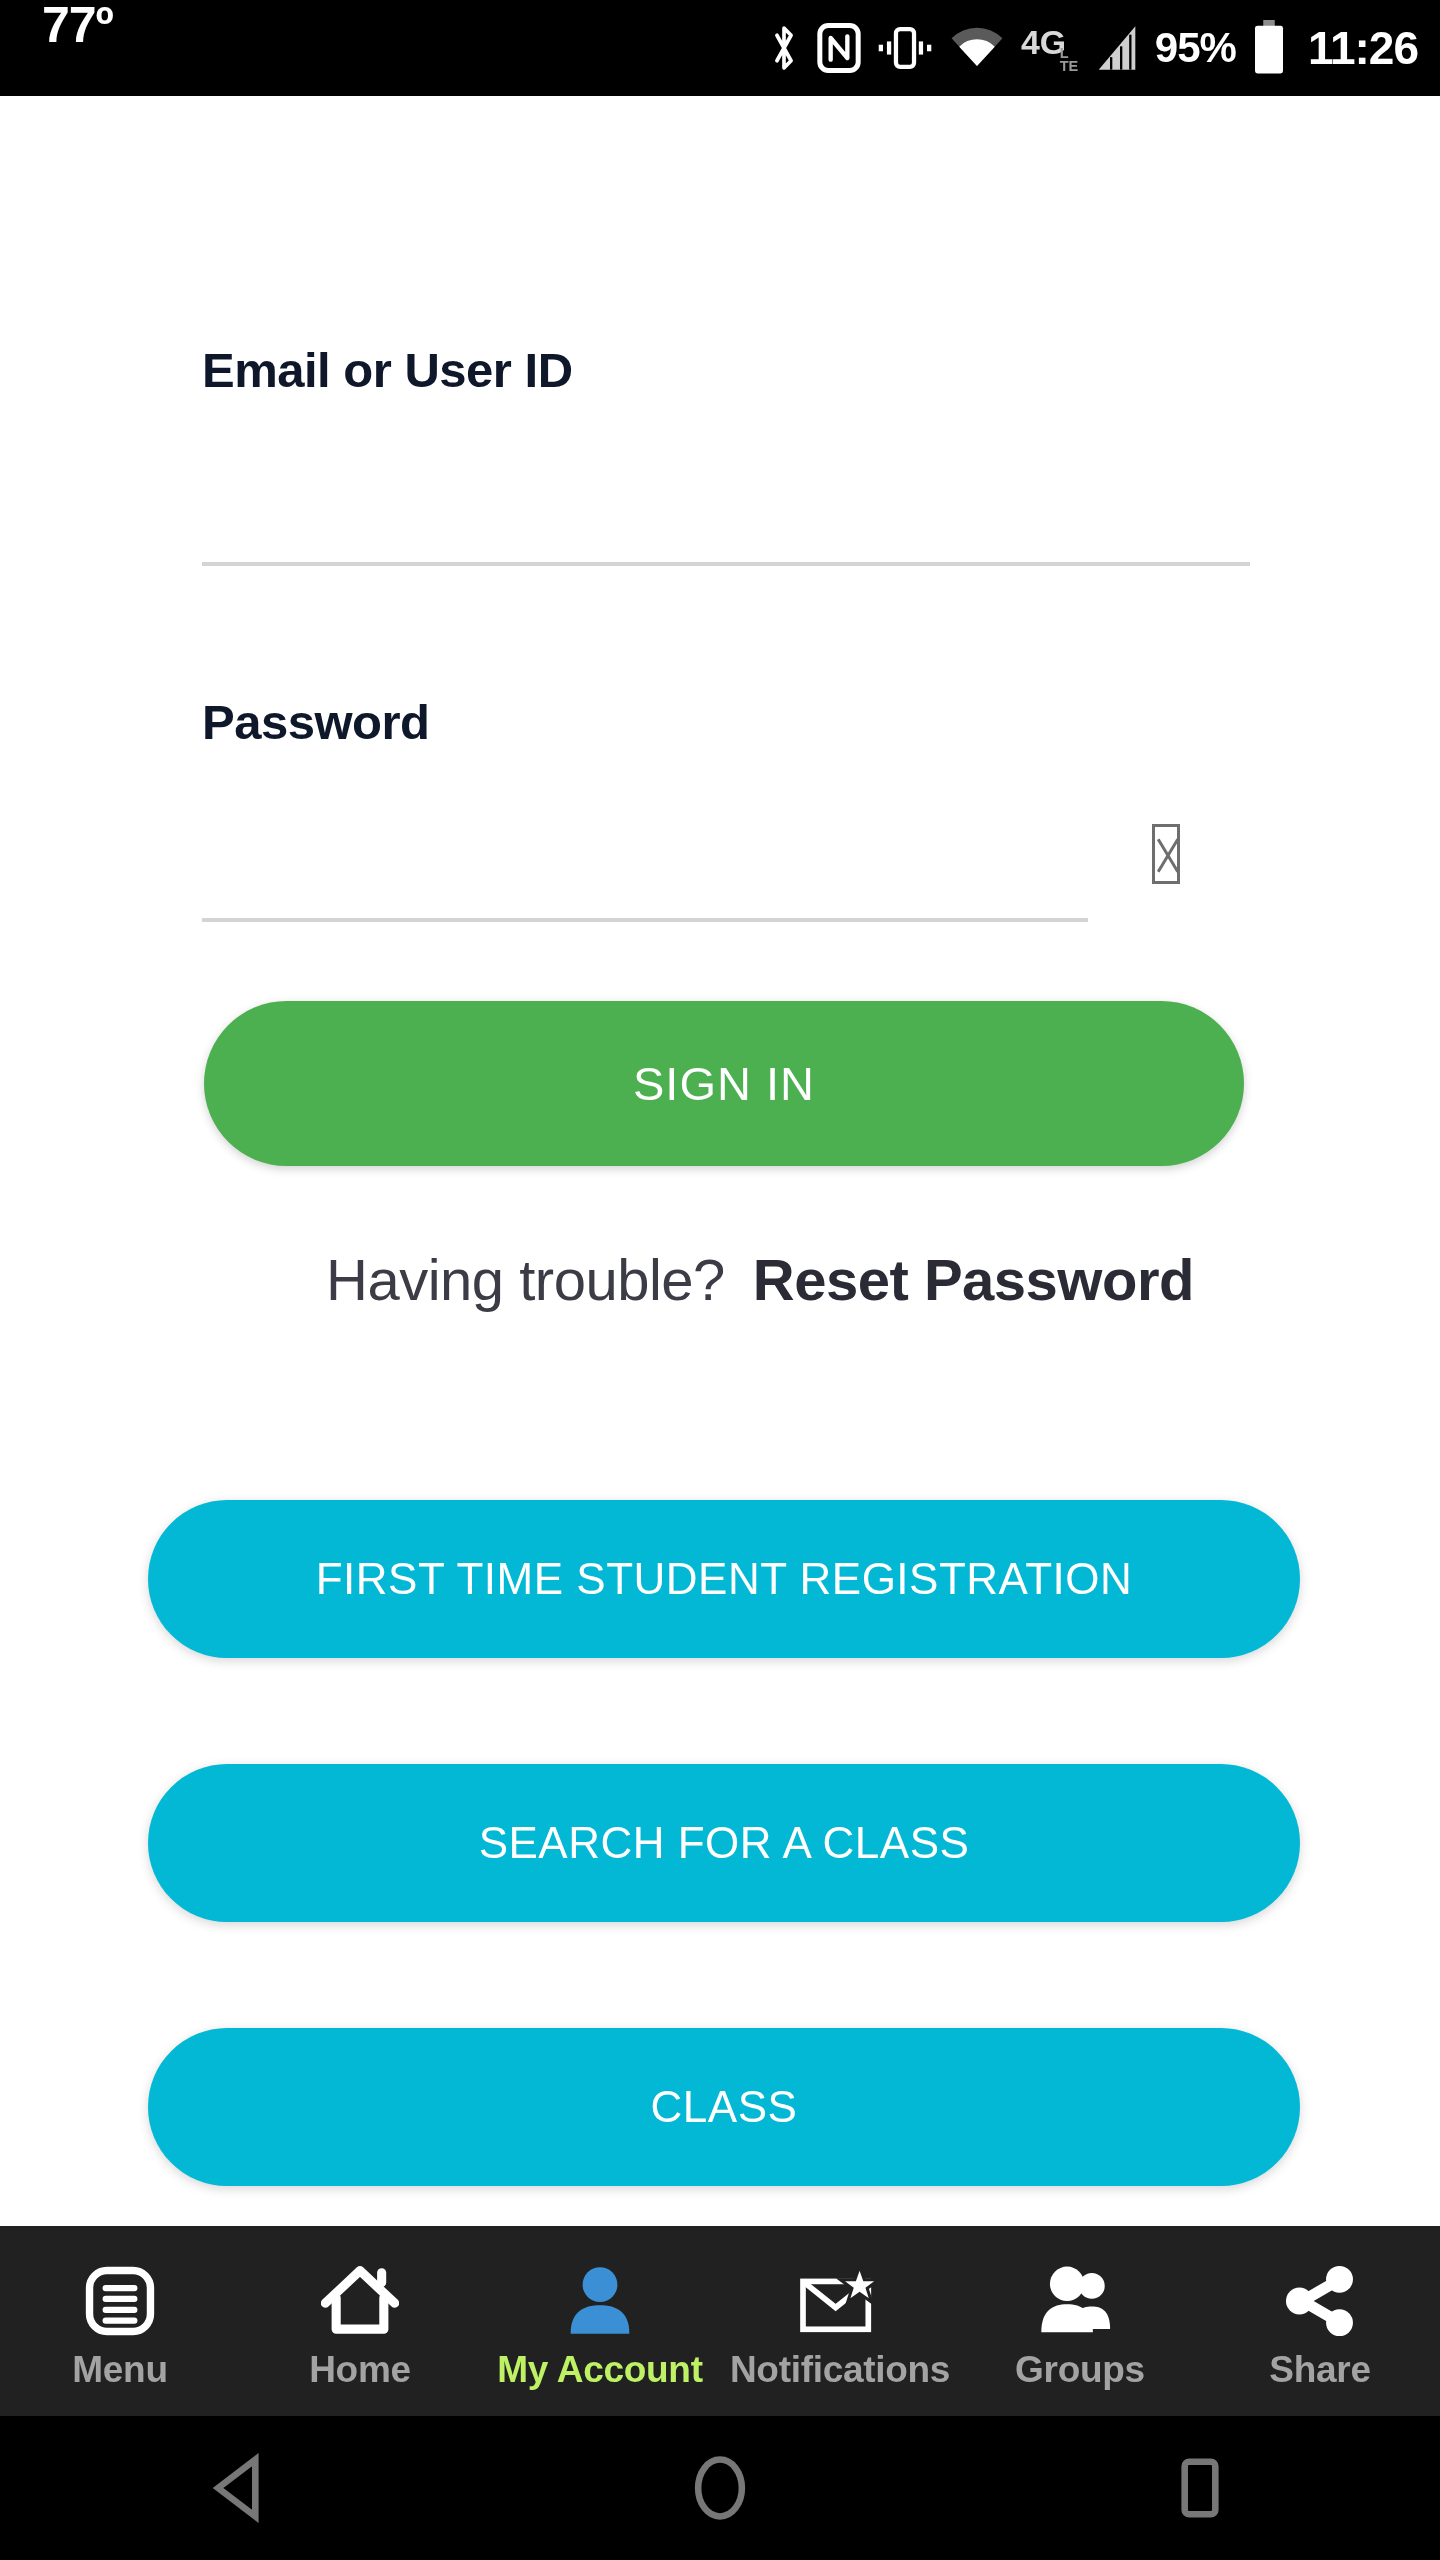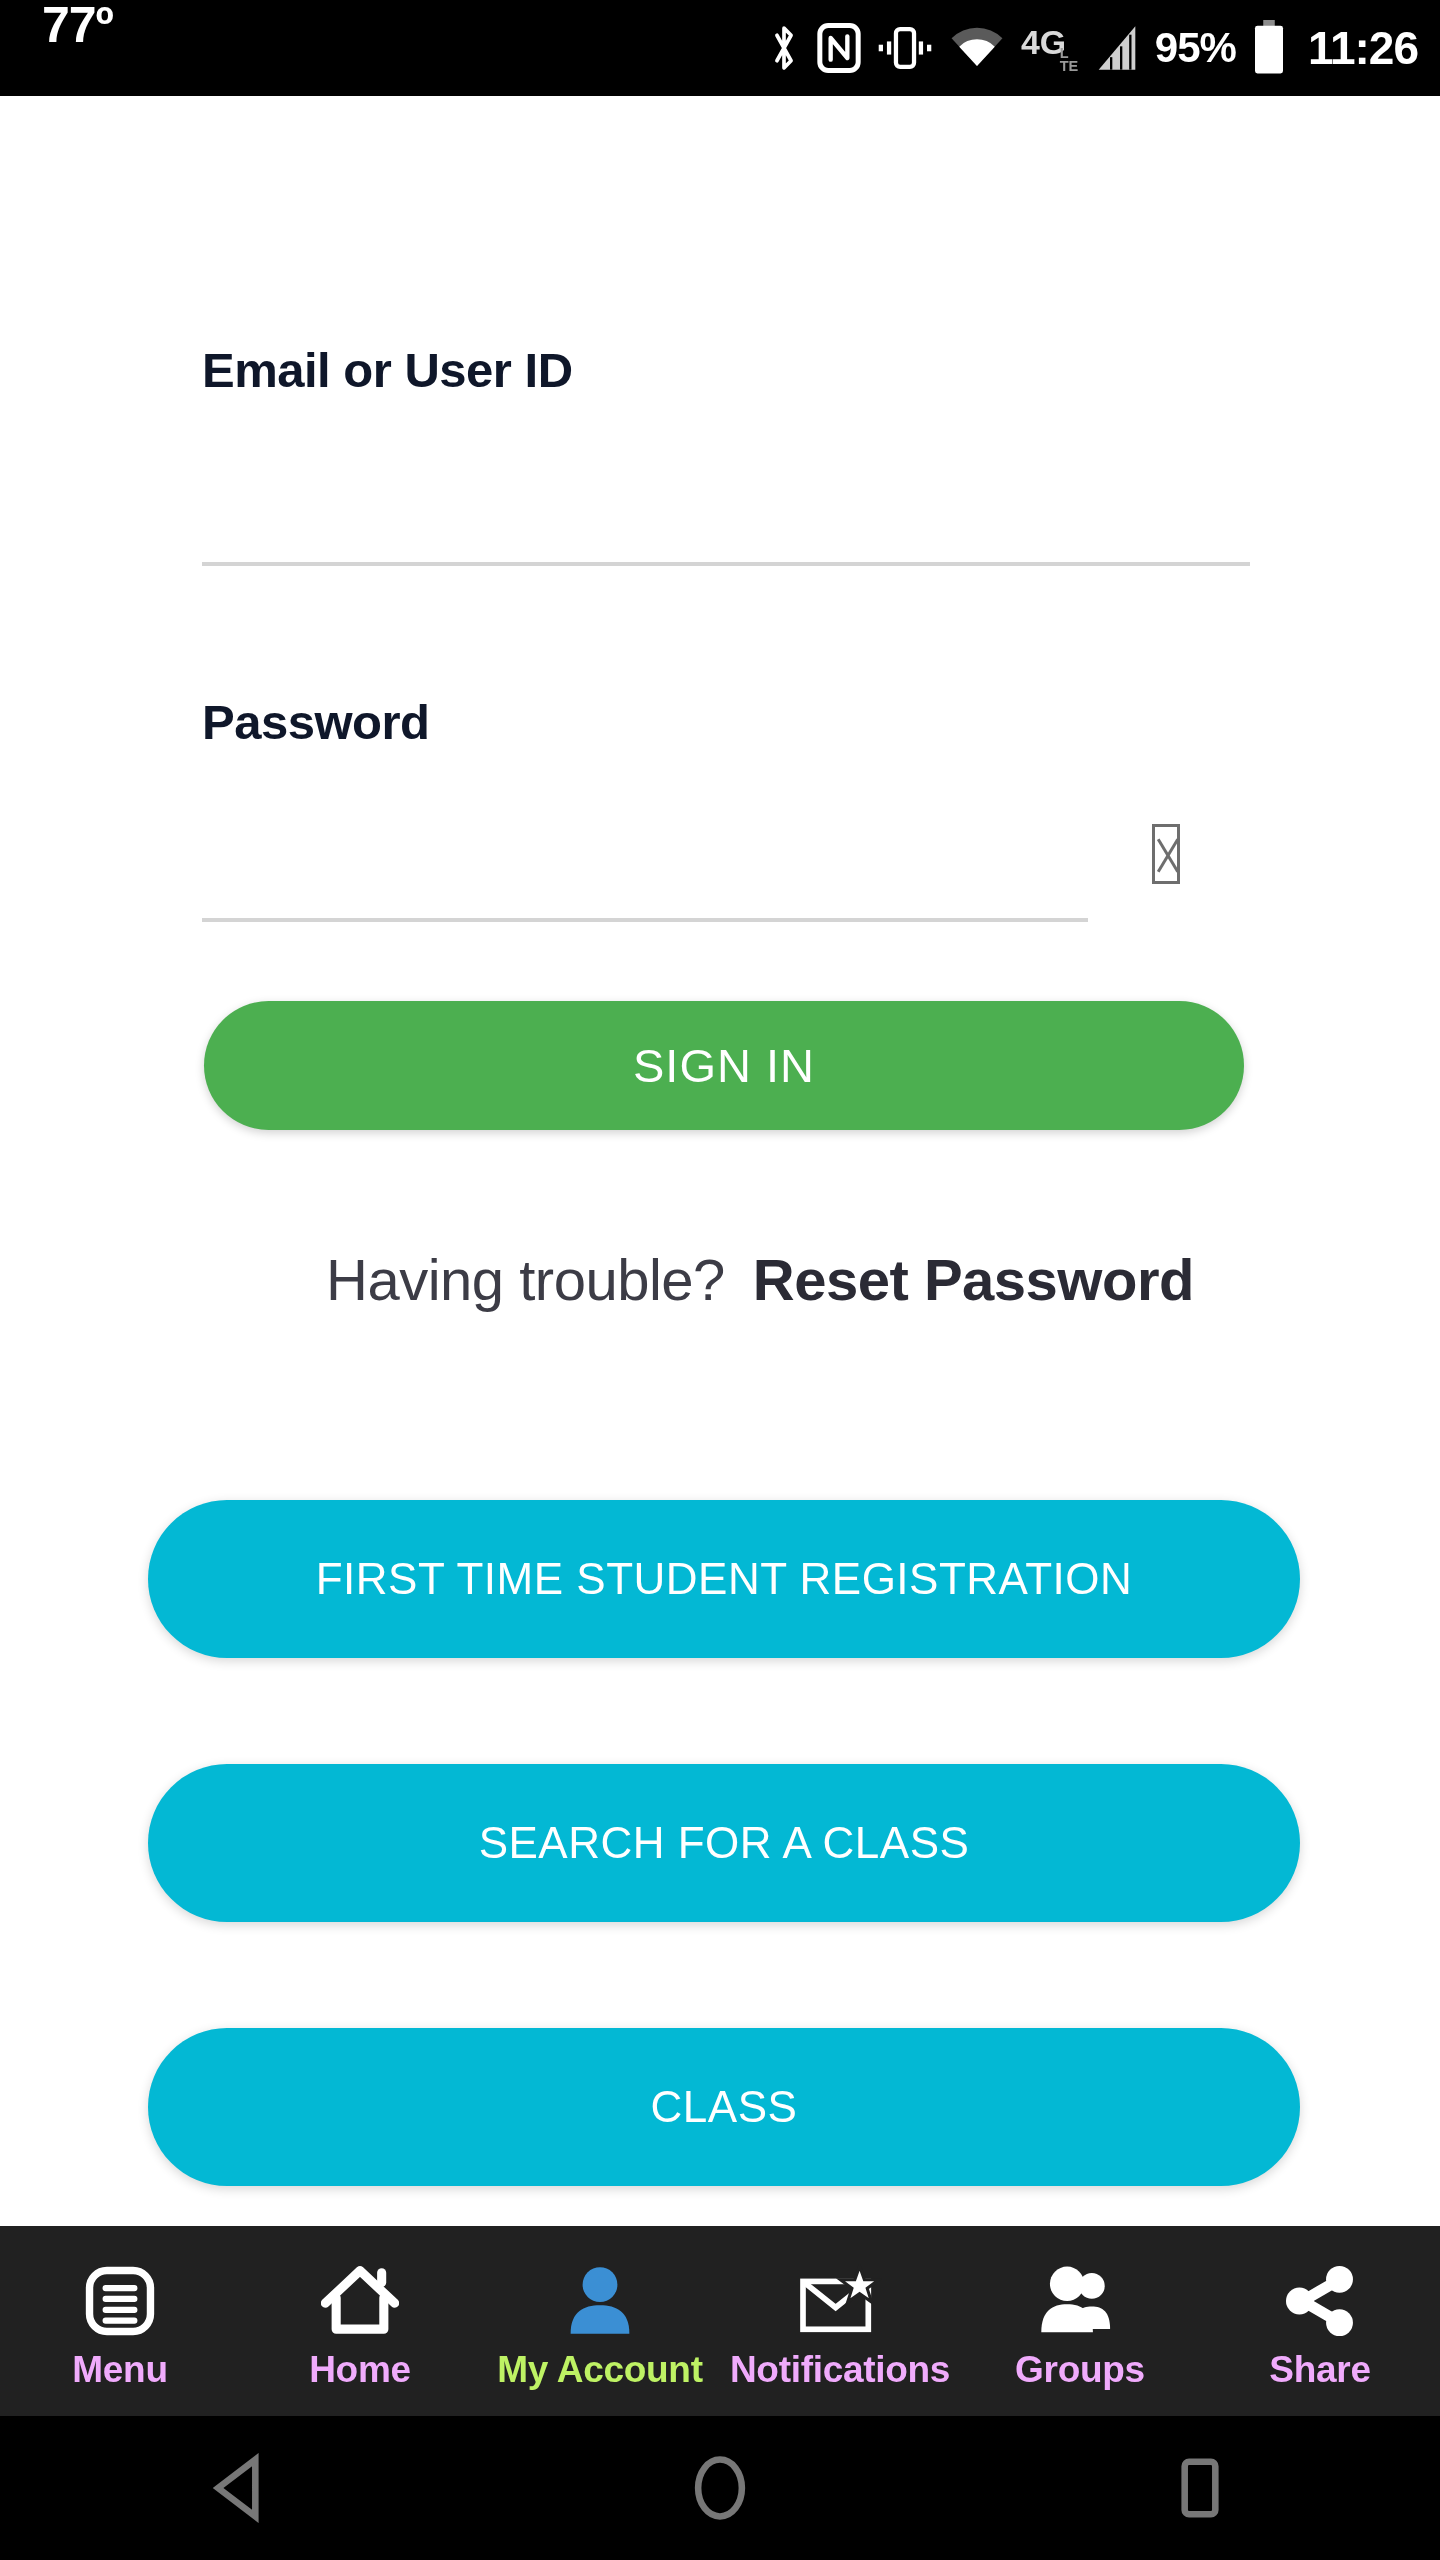--- a/index.html
+++ b/index.html
@@ -130,21 +130,21 @@
   }
   .reveal-box::before { transform: rotate(59deg); }
   .reveal-box::after  { transform: rotate(-59deg); }
 
   
   .btn-signin {
     position: absolute;
     left: 204px;
     top: 905px;
     width: 1040px;
-    height: 129px;
+    height: 165px;
     border: none;
     border-radius: 84px;
     background: #4caf50;
     color: #ffffff;
     font-size: 47px;
     letter-spacing: 1px;
     font-family: "Liberation Sans", sans-serif;
     cursor: pointer;
     box-shadow: 0 3px 10px rgba(0,0,0,0.18);
     display: flex;
@@ -223,21 +223,21 @@
   }
   .tab-icon {
     height: 84px;
     display: flex;
     align-items: center;
     justify-content: center;
   }
   .tab-label {
     font-size: 37px;
     font-weight: bold;
-    color: #f0abfc;
+    color: #a3a3a3;
     letter-spacing: -0.3px;
     white-space: nowrap;
   }
   .tab.active .tab-label { color: #bef264; }
 
   
   .navbar {
     flex: 0 0 144px;
     height: 144px;
     background: #000000;

